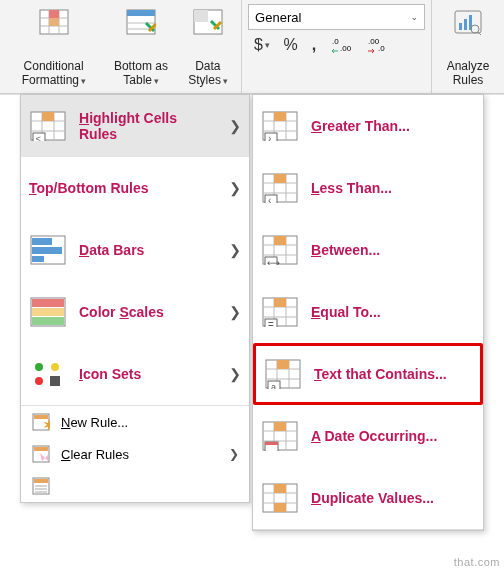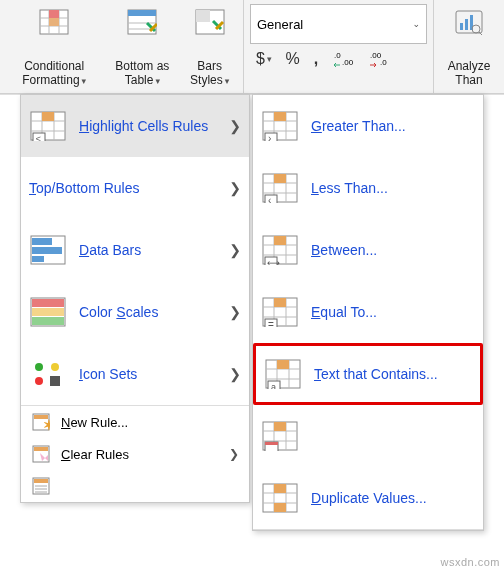--- a/index.html
+++ b/index.html
@@ -4,31 +4,31 @@
 <style>
   * { box-sizing: border-box; font-family: "Segoe UI", Arial, sans-serif; }
   body { margin: 0; width: 504px; height: 568px; background: #fff; overflow: hidden; }
   .ribbon { display: flex; background: #f3f3f3; border-bottom: 1px solid #d0d0d0; height: 94px; }
   .rgroup { display: flex; align-items: stretch; border-right: 1px solid #d0d0d0; padding: 2px 4px; }
   .rbtn { display: flex; flex-direction: column; align-items: center; justify-content: center; padding: 2px 6px; min-width: 56px; font-size: 12px; line-height: 1.15; text-align: center; cursor: default; }
   .rbtn .ico { width: 32px; height: 32px; margin-bottom: 2px; display: flex; align-items: center; justify-content: center; }
   .rbtn .lbl { color: #222; margin-top: 20px; }
   .caret { font-size: 9px; margin-left: 2px; color: #555; }
   .numgrp { display: flex; flex-direction: column; gap: 4px; padding: 4px 6px; min-width: 190px; }
-  .fmtsel { display: flex; align-items: center; background: #fff; border: 1px solid #bcbcbc; height: 40px; padding: 0 6px; font-size: 13px; justify-content: space-between; }
+  .fmtsel { display: flex; align-items: center; background: #fff; border: 1px solid #bcbcbc; height: 26px; padding: 0 6px; font-size: 13px; justify-content: space-between; }
   .numrow { display: flex; gap: 6px; align-items: center; font-size: 16px; color: #333; padding: 0 2px; }
   .nitem { padding: 2px 4px; display: flex; align-items: center; }
   .sheet { background: #fff; height: 120px; border-top: 1px solid #e0e0e0; }
   .menu { position: absolute; background: #fff; border: 1px solid #c8c8c8; box-shadow: 2px 2px 6px rgba(0,0,0,.2); font-size: 14px; }
   .menu1 { top: 94px; left: 20px; width: 230px; }
   .menu2 { top: 94px; left: 252px; width: 232px; }
   .mrow { display: flex; align-items: center; height: 62px; padding: 0 8px; gap: 12px; }
   .mrow.hover { background: #e6e6e6; }
   .mrow .mico { width: 38px; height: 38px; display: flex; align-items: center; justify-content: center; }
-  .mrow .mlbl { flex: 1; color: #1d4ed8; font-weight: 400; }
+  .mrow .mlbl { flex: 1; color: #be185d; font-weight: 700; }
   .mrow .mlbl u { text-decoration: underline; }
   .mrow .arrow { color: #555; font-size: 14px; }
   .sep { height: 1px; background: #ddd; margin: 0; }
   .srow { display: flex; align-items: center; height: 32px; padding: 0 10px; gap: 10px; font-size: 13px; }
   .srow .sico { width: 20px; height: 20px; display:flex; align-items:center; justify-content:center; }
   .mrule { text-align: center; padding: 10px 0 14px; font-size: 13px; }
   .hlbox { border: 3px solid #e00000; border-radius: 2px; }
   .wm { position: absolute; right: 4px; bottom: 0; font-size: 11px; color: #aaa; letter-spacing: .5px; }
   svg { display: block; }
 </style>
@@ -66,21 +66,21 @@
     </div>
     <div class="rbtn">
       <span class="ico">
         <svg width="30" height="26">
             <rect x="1" y="1" width="28" height="24" fill="#fff" stroke="#888"></rect>
             <rect x="1" y="1" width="14" height="12" fill="#e0e0e0"></rect>
             <path d="M18 12 L26 20" stroke="#2a6" stroke-width="3"></path>
             <path d="M21 20 L28 13" stroke="#c90" stroke-width="3"></path>
           </svg>
       </span>
-      <span class="lbl"><span>Bars Styles</span><span class="caret">▾</span></span>
+      <span class="lbl"><span>Data Styles</span><span class="caret">▾</span></span>
     </div>
   </div>
   <div class="rgroup numgrp">
     <div class="fmtsel">
       <span>General</span>
       <span class="caret">⌄</span>
     </div>
     <div class="numrow">
       <span class="nitem">$ <span class="caret">▾</span></span>
       <span class="nitem">%</span>
@@ -108,21 +108,21 @@
       <span class="ico">
         <svg width="30" height="26">
             <rect x="2" y="2" width="26" height="22" fill="none" stroke="#888" rx="2"></rect>
             <rect x="6" y="14" width="3" height="7" fill="#5b9bd5"></rect>
             <rect x="11" y="10" width="3" height="11" fill="#5b9bd5"></rect>
             <rect x="16" y="6" width="3" height="15" fill="#5b9bd5"></rect>
             <circle cx="22" cy="20" r="4" fill="none" stroke="#888"></circle>
             <line x1="25" y1="23" x2="28" y2="26" stroke="#888"></line>
           </svg>
       </span>
-      <span class="lbl">Analyze Than</span>
+      <span class="lbl">Analyze Rules</span>
     </div>
   </div>
 </div>
 
 <div class="sheet"></div>
 
 <div class="menu menu1">
   <div class="mrow hover">
     <span class="mico">
       <svg width="36" height="30">
@@ -296,31 +296,32 @@
           <rect x="1" y="1" width="34" height="28" fill="#fff" stroke="#888"></rect>
           <line x1="1" y1="10" x2="35" y2="10" stroke="#bbb"></line>
           <line x1="1" y1="20" x2="35" y2="20" stroke="#bbb"></line>
           <line x1="12" y1="1" x2="12" y2="29" stroke="#bbb"></line>
           <line x1="24" y1="1" x2="24" y2="29" stroke="#bbb"></line>
           <rect x="12" y="1" width="12" height="9" fill="#e8a55b"></rect>
           <rect x="3" y="21" width="13" height="11" fill="#fff" stroke="#666"></rect>
           <rect x="3" y="21" width="13" height="3" fill="#d66"></rect>
         </svg>
     </span>
+    <span class="mlbl"><u>A</u> Date Occurring...</span>
   </div>
   <div class="mrow">
     <span class="mico">
       <svg width="36" height="30">
           <rect x="1" y="1" width="34" height="28" fill="#fff" stroke="#888"></rect>
           <line x1="1" y1="10" x2="35" y2="10" stroke="#bbb"></line>
           <line x1="1" y1="20" x2="35" y2="20" stroke="#bbb"></line>
           <line x1="12" y1="1" x2="12" y2="29" stroke="#bbb"></line>
           <line x1="24" y1="1" x2="24" y2="29" stroke="#bbb"></line>
           <rect x="12" y="1" width="12" height="9" fill="#e8a55b"></rect>
           <rect x="12" y="20" width="12" height="9" fill="#e8a55b"></rect>
         </svg>
     </span>
     <span class="mlbl"><u>D</u>uplicate Values...</span>
   </div>
   <div class="sep"></div>
 </div>
 
-<div class="wm">wsxdn.com</div>
+<div class="wm">that.com</div>
 
 </body></html>

